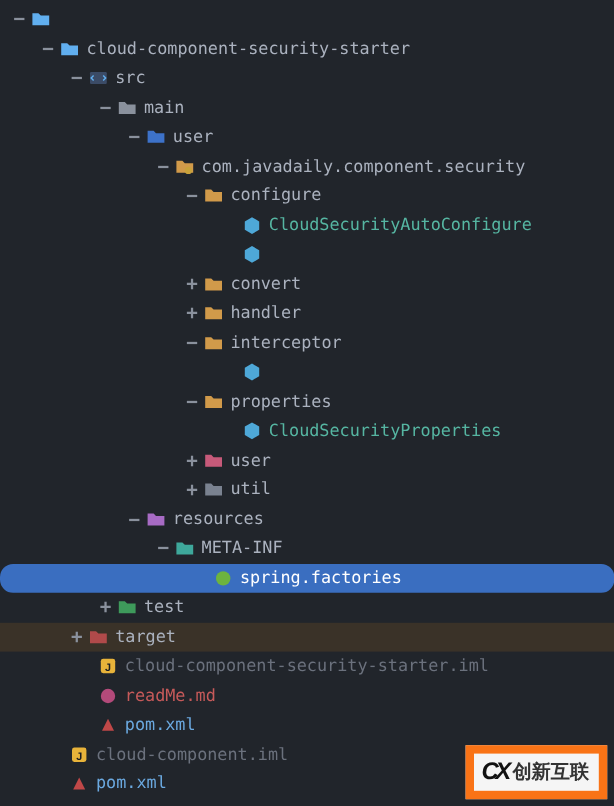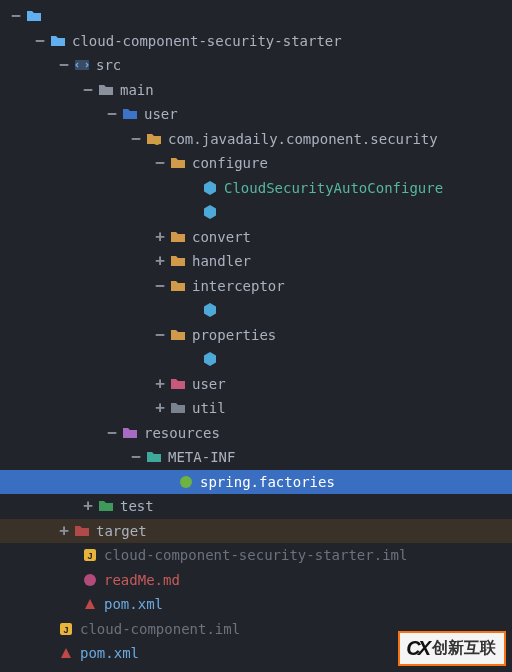--- a/index.html
+++ b/index.html
@@ -14,21 +14,21 @@
     position: relative;
     padding-top: 4px;
   }
   .row {
     display: flex;
     align-items: center;
     height: 24.5px;
     white-space: nowrap;
     position: relative;
   }
-  .row.selected { background: #3a6ec0; color: #ffffff; }
+  .row.selected { background: #3a6ec0; color: #ffffff; border-radius: 11px; }
   .row.dim-selected { background: #3a3228; }
   .indent { display: inline-block; width: 24px; flex-shrink: 0; }
   .toggle {
     width: 16px;
     text-align: center;
     color: #8a919d;
     font-weight: bold;
     font-size: 16px;
     line-height: 1;
     user-select: none;
@@ -53,21 +53,21 @@
     right: 6px;
     bottom: 6px;
     background: #f5f5f5;
     color: #222;
     font-family: sans-serif;
     font-size: 11px;
     padding: 4px 8px 4px 6px;
     display: flex;
     align-items: center;
     gap: 4px;
-    border: 2px solid #f97316;
+    border: 7px solid #f97316;
   }
   .logo .cx {
     font-size: 20px;
     font-weight: 800;
     letter-spacing: -3px;
     font-style: italic;
     color: #111;
   }
   .logo .cn { font-size: 16px; font-weight: 600; color: #333; }
 </style>
@@ -301,20 +301,21 @@
     <span class="indent"></span>
     <span class="indent"></span>
     <span class="indent"></span>
     <span class="indent"></span>
     <span class="indent" style="width:8px"></span>
   <span class="icon">
     <svg viewBox="0 0 16 16">
         <path fill="#4ea8d8" d="M8 1l6 3.5v7L8 15l-6-3.5v-7z"></path>
       </svg>
   </span>
+  <span class="label teal">CloudSecurityProperties</span>
 </div>
 
 <div class="row">
   <span class="indent"></span>
     <span class="indent"></span>
     <span class="indent"></span>
     <span class="indent"></span>
     <span class="indent"></span>
     <span class="indent"></span>
     <span class="indent" style="width:8px"></span>

